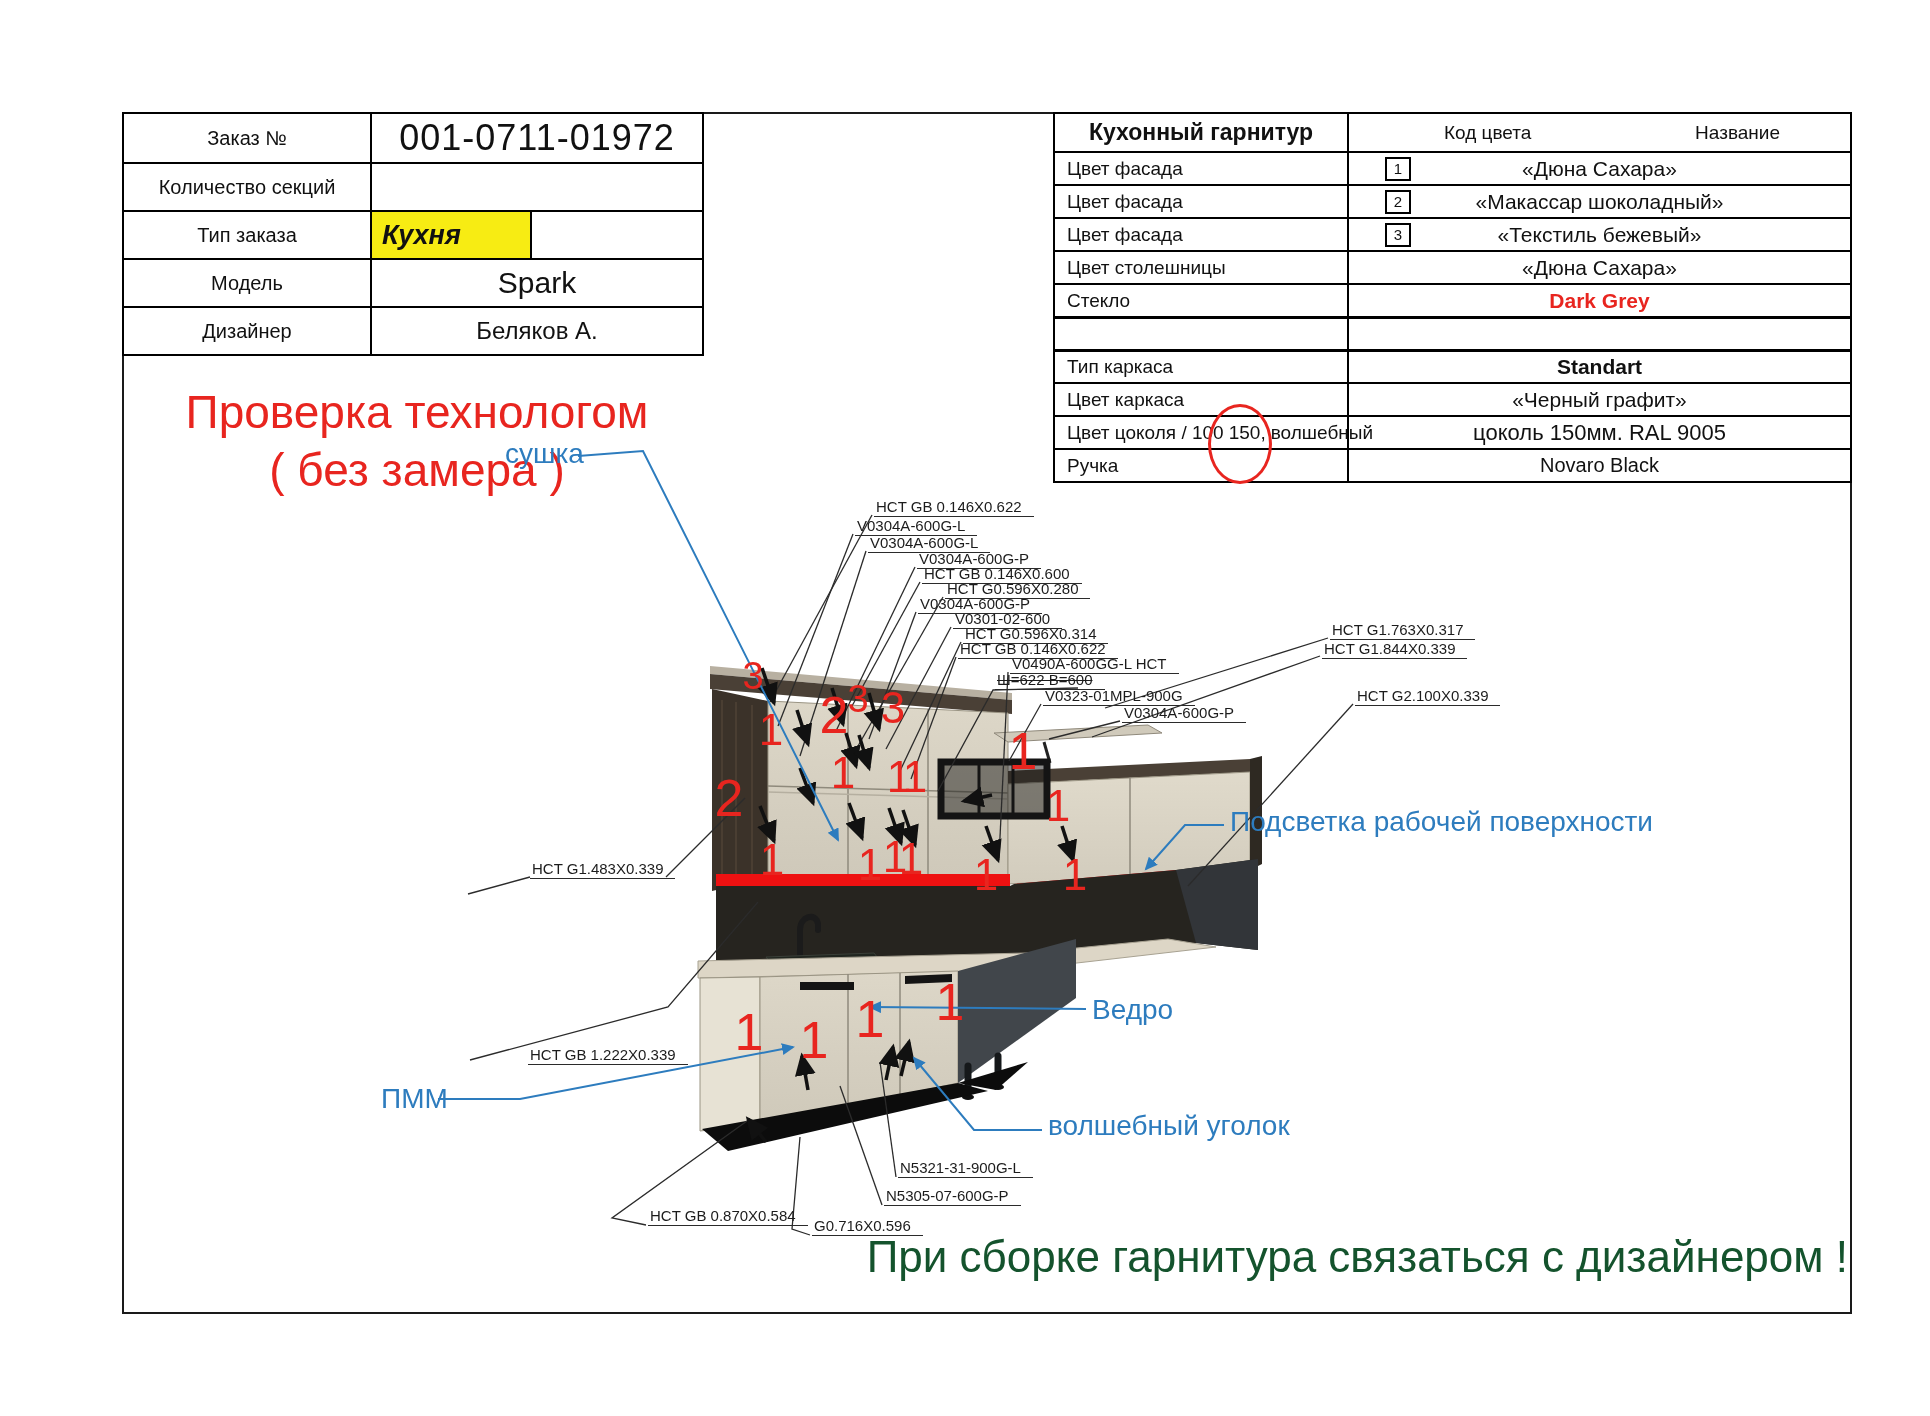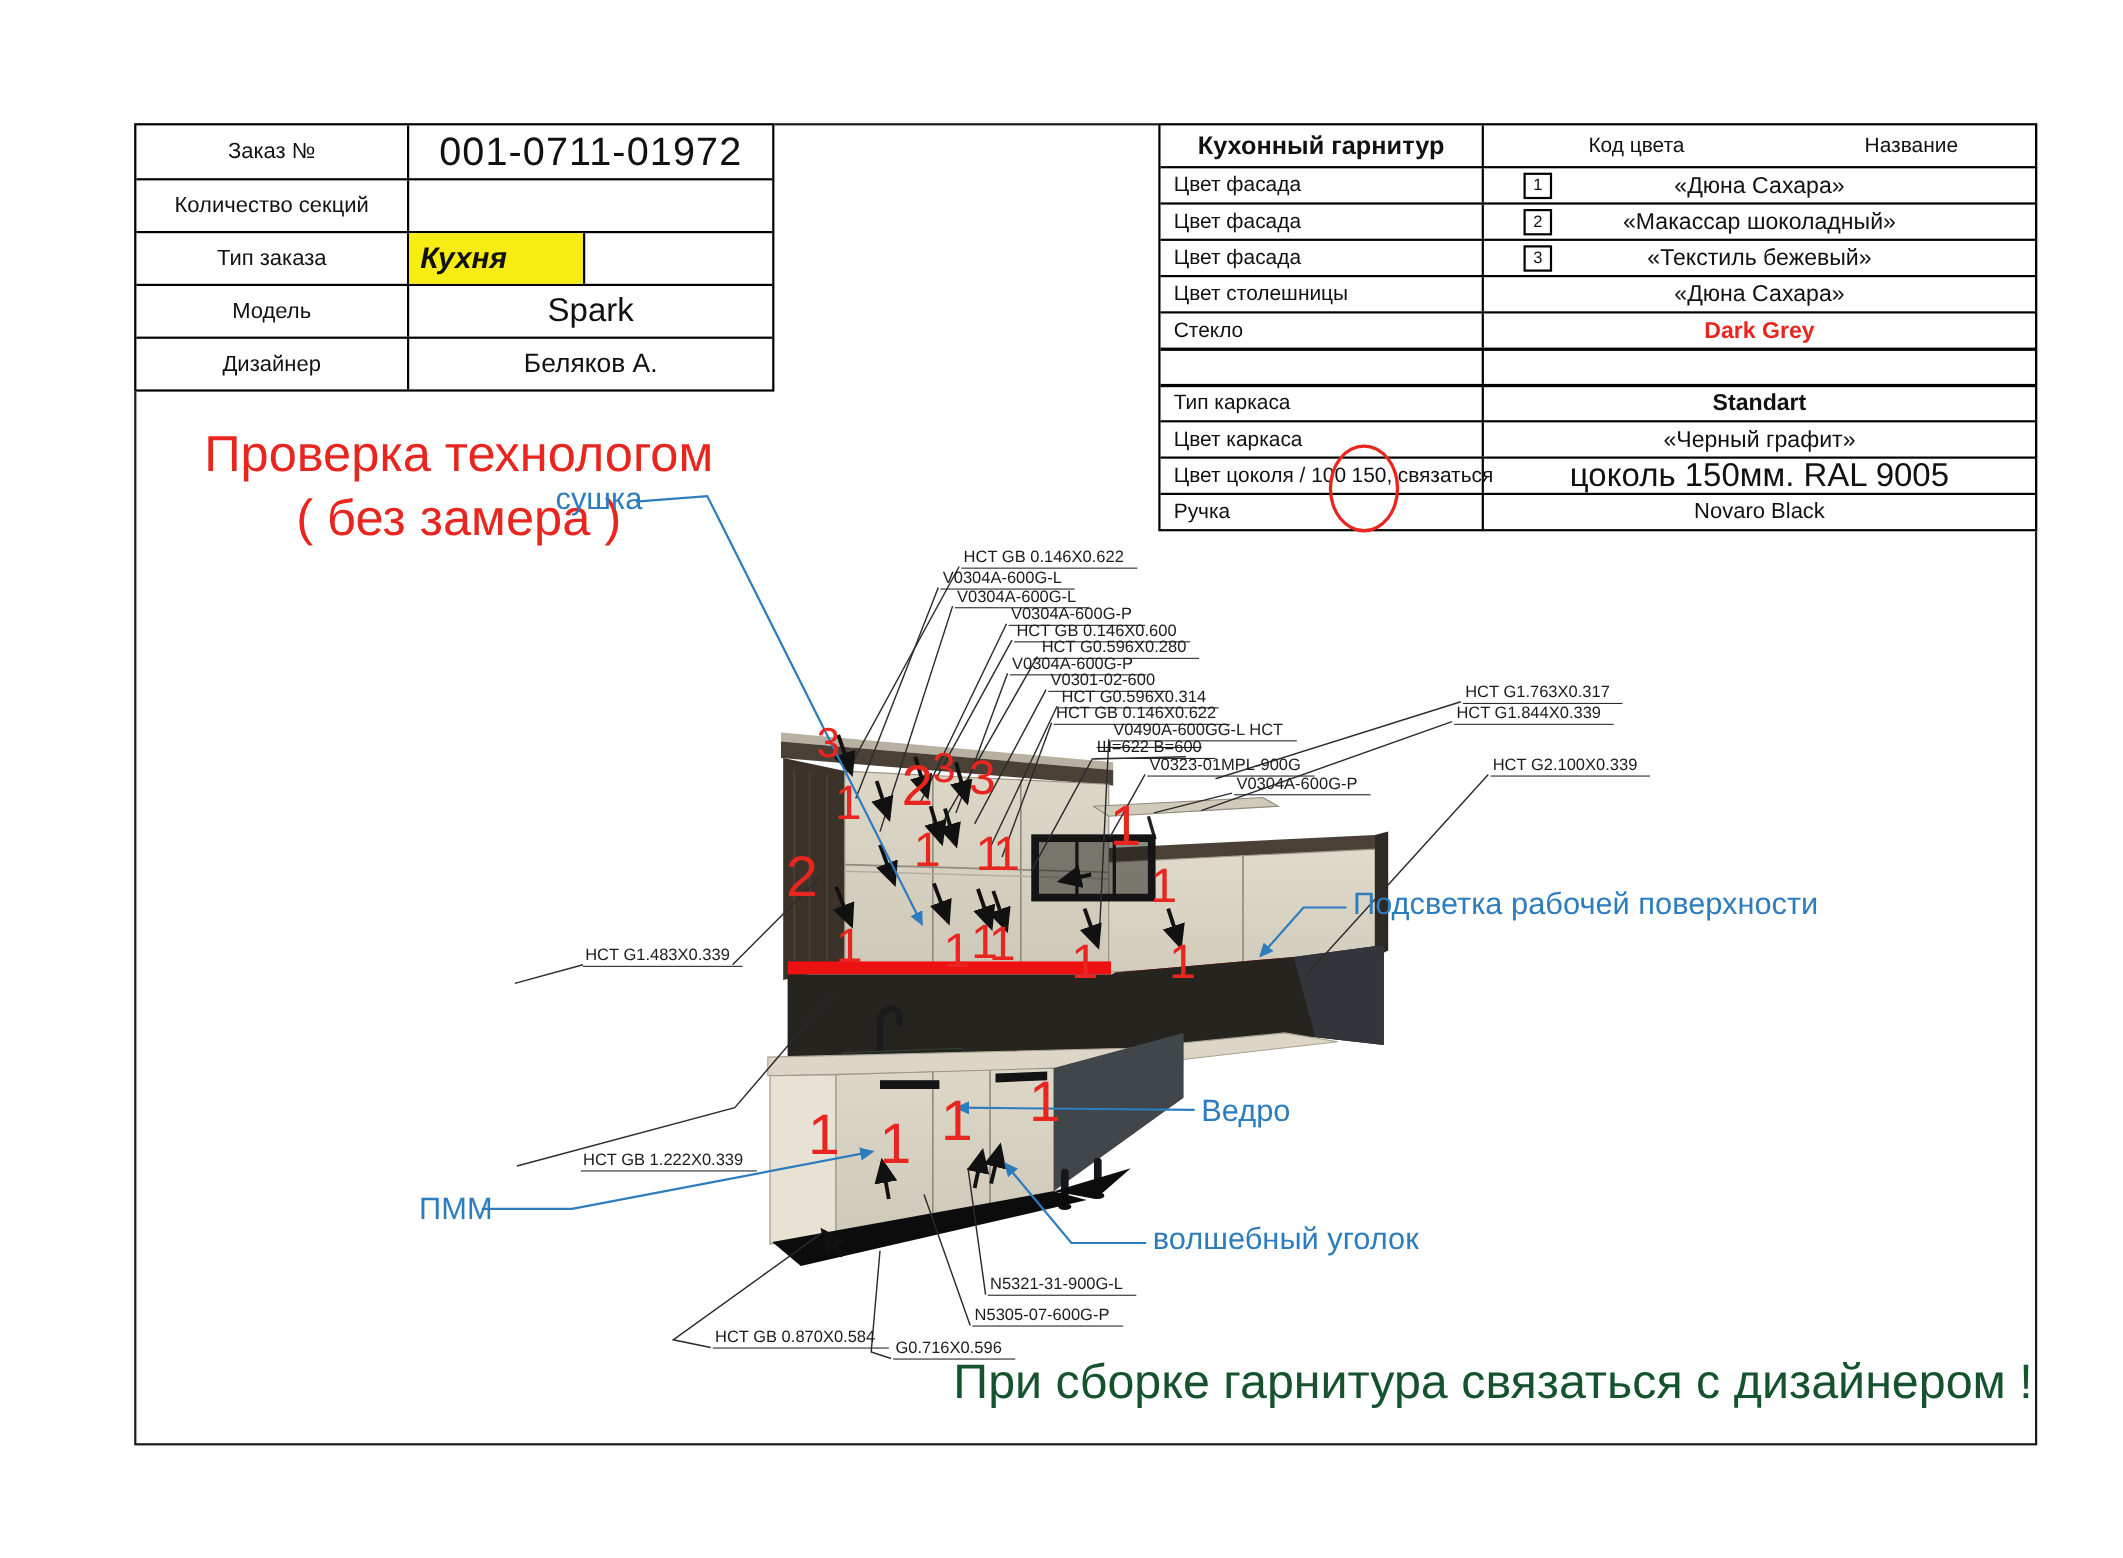--- a/index.html
+++ b/index.html
@@ -34,21 +34,21 @@
               padding-left:12px;font-size:19px;box-sizing:border-box;white-space:nowrap;}
   .spec-label .circle-target{margin:0 5px;}
   .spec-row.header .spec-label{justify-content:center;padding-left:0;font-weight:bold;font-size:23px;}
   .spec-value{flex:1;position:relative;display:flex;align-items:center;justify-content:center;font-size:21px;}
   .spec-row.header .spec-value{justify-content:space-between;padding:0 70px 0 95px;font-size:19px;font-weight:400;}
   .code-box{position:absolute;left:36px;top:50%;transform:translateY(-50%);width:26px;height:24px;
             border:2px solid #000;display:flex;align-items:center;justify-content:center;
             font-size:15px;box-sizing:border-box;background:#fff;}
   .val-red{color:#e8251f;font-weight:bold;}
   .val-bold{font-weight:bold;}
-  .val-plinth{font-size:30px;}
+  .val-plinth{font-size:22px;}
   .red-circle{position:absolute;left:1208px;top:404px;width:58px;height:74px;border:3.5px solid #e8251f;
               border-radius:50%;z-index:6;pointer-events:none;}
 
   
   .overlay{position:absolute;left:0;top:0;width:1930px;height:1416px;}
   .leader{fill:none;stroke:#2b2b2b;stroke-width:1.3px;}
   .blue-line{fill:none;stroke:#2d7cbe;stroke-width:2px;}
   .door-arrow{stroke:#111;stroke-width:3.5px;}
   .text-layer{position:absolute;left:0;top:0;width:1930px;height:1416px;pointer-events:none;}
   .part-label{position:absolute;font-size:15px;color:#1c1c1c;white-space:nowrap;
@@ -154,21 +154,21 @@
     <div class="spec-row">
       <div class="spec-label">Цвет каркаса</div>
       <div class="spec-value">
         <span>«Черный графит»</span>
       </div>
     </div>
     <div class="spec-row">
       <div class="spec-label">
         <span>Цвет цоколя / 100</span>
         <span class="circle-target">150,</span>
-        <span>связаться</span>
+        <span>волшебный</span>
       </div>
       <div class="spec-value">
         <span class="val-plinth">цоколь 150мм. RAL 9005</span>
       </div>
     </div>
     <div class="spec-row">
       <div class="spec-label">Ручка</div>
       <div class="spec-value">
         <span style="font-size:20px">Novaro Black</span>
       </div>

